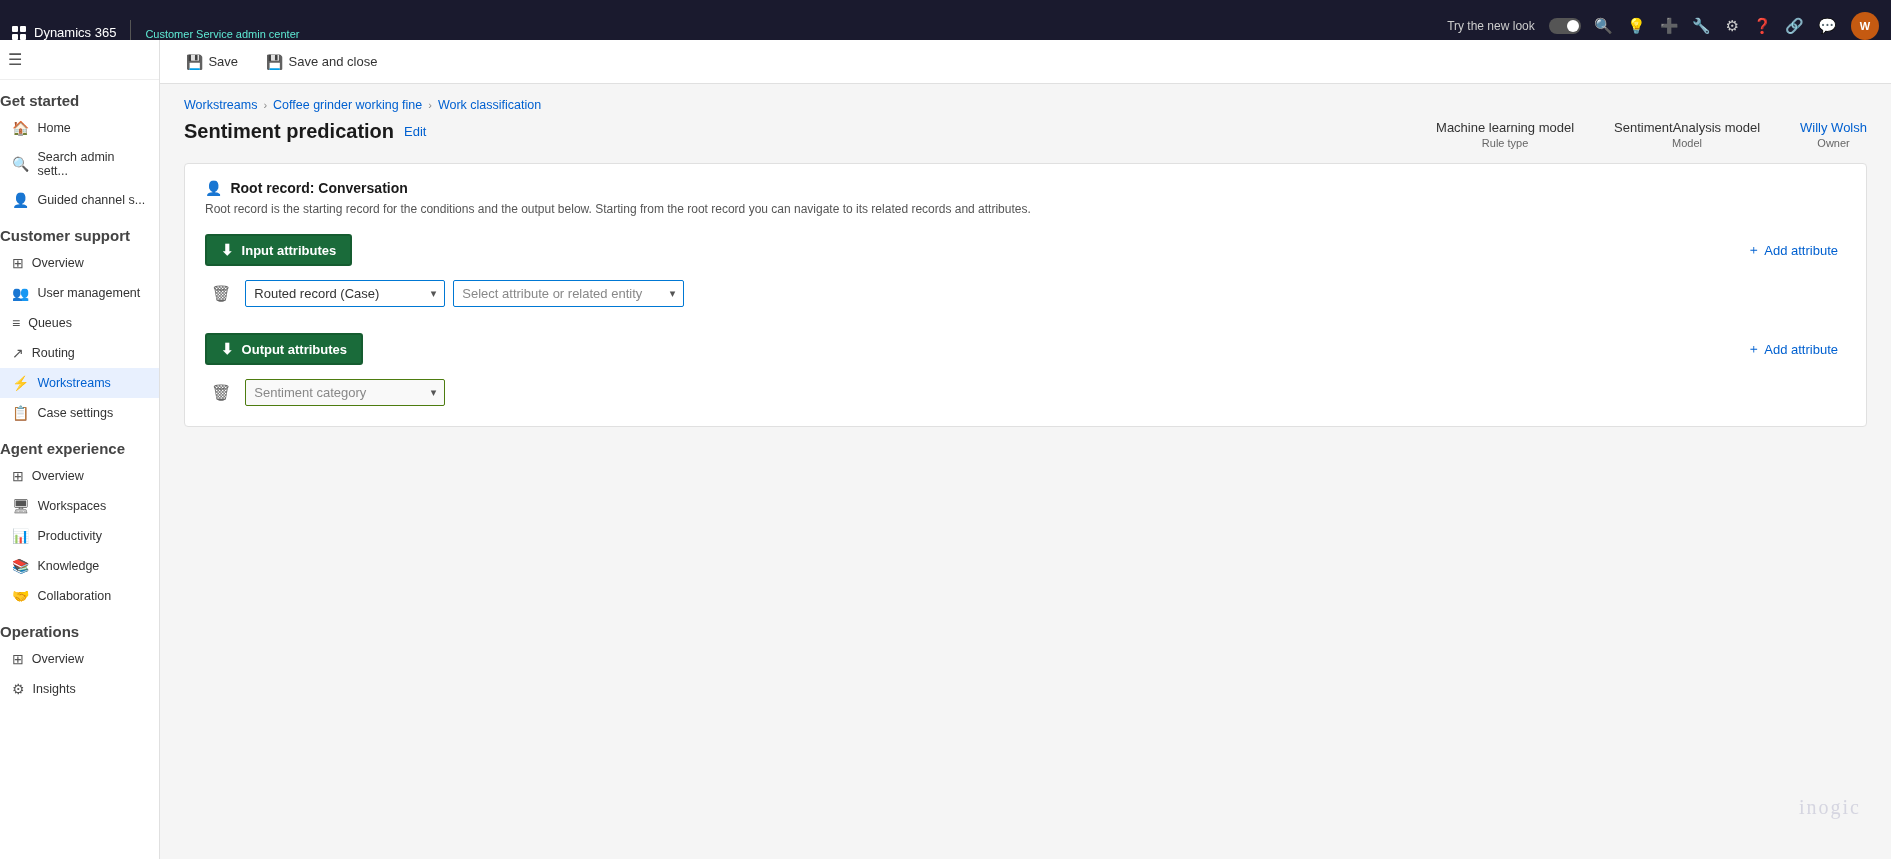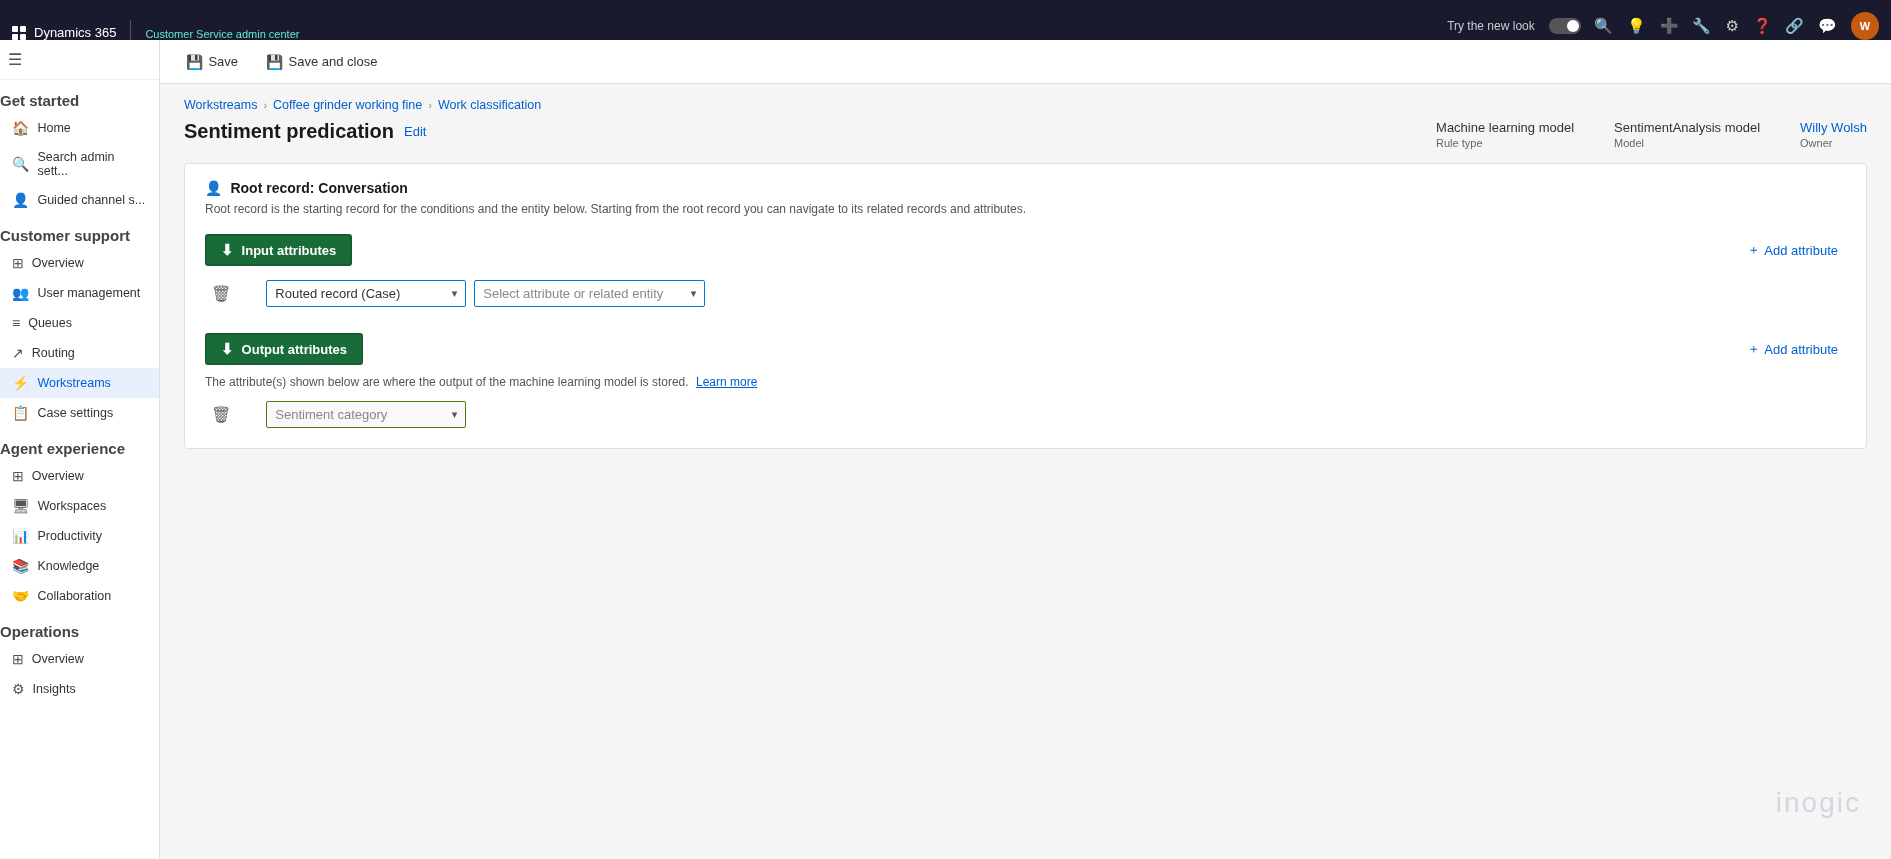--- a/index.html
+++ b/index.html
@@ -111,21 +111,21 @@
     .page-header {
       display: flex;
       align-items: flex-start;
       padding: 4px 24px 14px;
       justify-content: space-between;
     }
     .page-header-left { display: flex; align-items: center; gap: 10px; }
     .page-title { font-size: 20px; font-weight: 600; color: #1a1a1a; }
     .edit-link { color: #0060d0; font-size: 13px; text-decoration: none; cursor: pointer; }
     .page-header-right { display: flex; gap: 40px; }
-    .meta-field { display: flex; flex-direction: column; gap: 2px; }
+    .meta-field { display: flex; flex-direction: column; gap: 2px; align-items: center; }
     .meta-label { font-size: 11px; color: #666; }
     .meta-value { font-size: 13px; color: #333; }
     .meta-value.link { color: #0060d0; cursor: pointer; }
 
     
     .root-record-section {
       background: #fff;
       border: 1px solid #e0e0e0;
       border-radius: 4px;
       margin: 0 24px 16px;
@@ -198,45 +198,46 @@
       border-radius: 2px;
       padding: 5px 8px;
       font-size: 13px;
       background: #fff;
       display: flex;
       align-items: center;
       justify-content: space-between;
       cursor: pointer;
       color: #333;
     }
-    .select-box.wide { width: 200px; margin-left: 21px; }
+    .select-box.wide { width: 200px; }
     .select-box.wider { width: 231px; }
     .select-box .chevron { color: #555; font-size: 11px; margin-left: 8px; }
 
     .select-box.disabled-box {
       border: 1px solid #4d7c0f;
       background: #f9f9f9;
       color: #888;
       cursor: default;
     }
 
     .section-desc { font-size: 12px; color: #555; margin-bottom: 4px; }
     .section-desc a { color: #0060d0; }
 
     
     .watermark {
       position: fixed;
       bottom: 40px;
       right: 30px;
-      font-size: 28px;
+      font-size: 20px;
       color: #c8c8d8;
       font-weight: 300;
       letter-spacing: 2px;
       pointer-events: none;
       opacity: 0.7;
+      font-family: Liberation Serif, serif;
     }
   </style>
 </head>
 <body>
 
 <div class="topbar">
   <div class="topbar-logo">
     <div class="grid-icon">
       <span></span>
         <span></span>
@@ -384,21 +385,21 @@
             <span class="meta-label">Owner</span>
           </div>
         </div>
       </div>
 
       <div class="root-record-section">
         <div class="root-record-title">
           <span>👤</span>
           <span>Root record: Conversation</span>
         </div>
-        <div class="root-record-desc">Root record is the starting record for the conditions and the entity below. Starting from the root record you can navigate to its related records and attributes.</div>
+        <div class="root-record-desc">Root record is the starting record for the conditions and the output below. Starting from the root record you can navigate to its related records and attributes.</div>
 
         <div style="margin-top: 18px;">
           <div class="section-header">
             <div class="section-title-box">
               <span class="section-title-icon">⬇</span>
               <span>Input attributes</span>
             </div>
             <button class="add-attribute-btn">
               <span>＋</span>
               <span>Add attribute</span>
@@ -422,24 +423,20 @@
           <div class="section-header">
             <div class="section-title-box">
               <span class="section-title-icon">⬇</span>
               <span>Output attributes</span>
             </div>
             <button class="add-attribute-btn">
               <span>＋</span>
               <span>Add attribute</span>
             </button>
           </div>
-          <div class="section-desc">
-            <span>The attribute(s) shown below are where the output of the machine learning model is stored.</span>
-            <a href="#" style="margin-left: 4px;">Learn more</a>
-          </div>
 
           <div class="attr-row">
             <button class="delete-btn">🗑</button>
             <div class="select-box wide disabled-box">
               <span>Sentiment category</span>
               <span class="chevron">▾</span>
             </div>
           </div>
         </div>
       </div>

